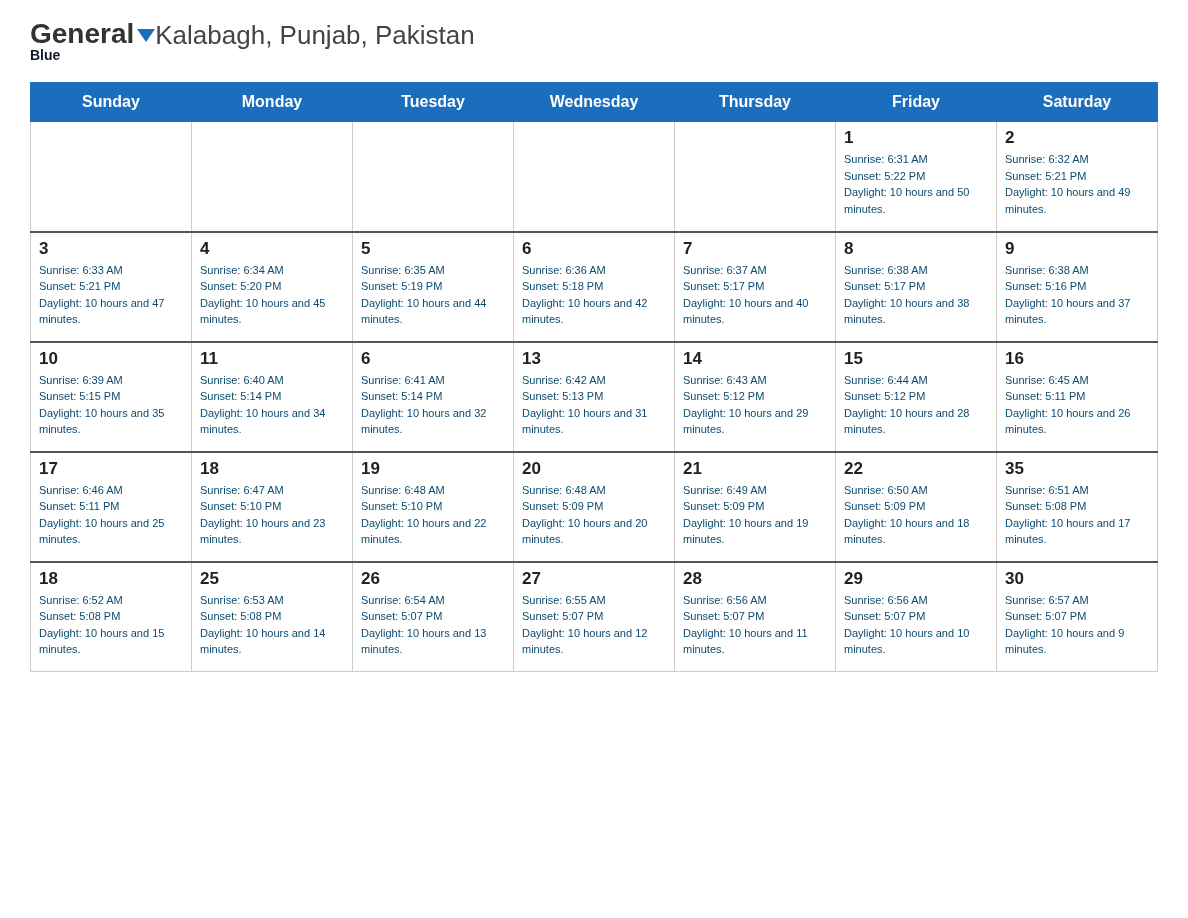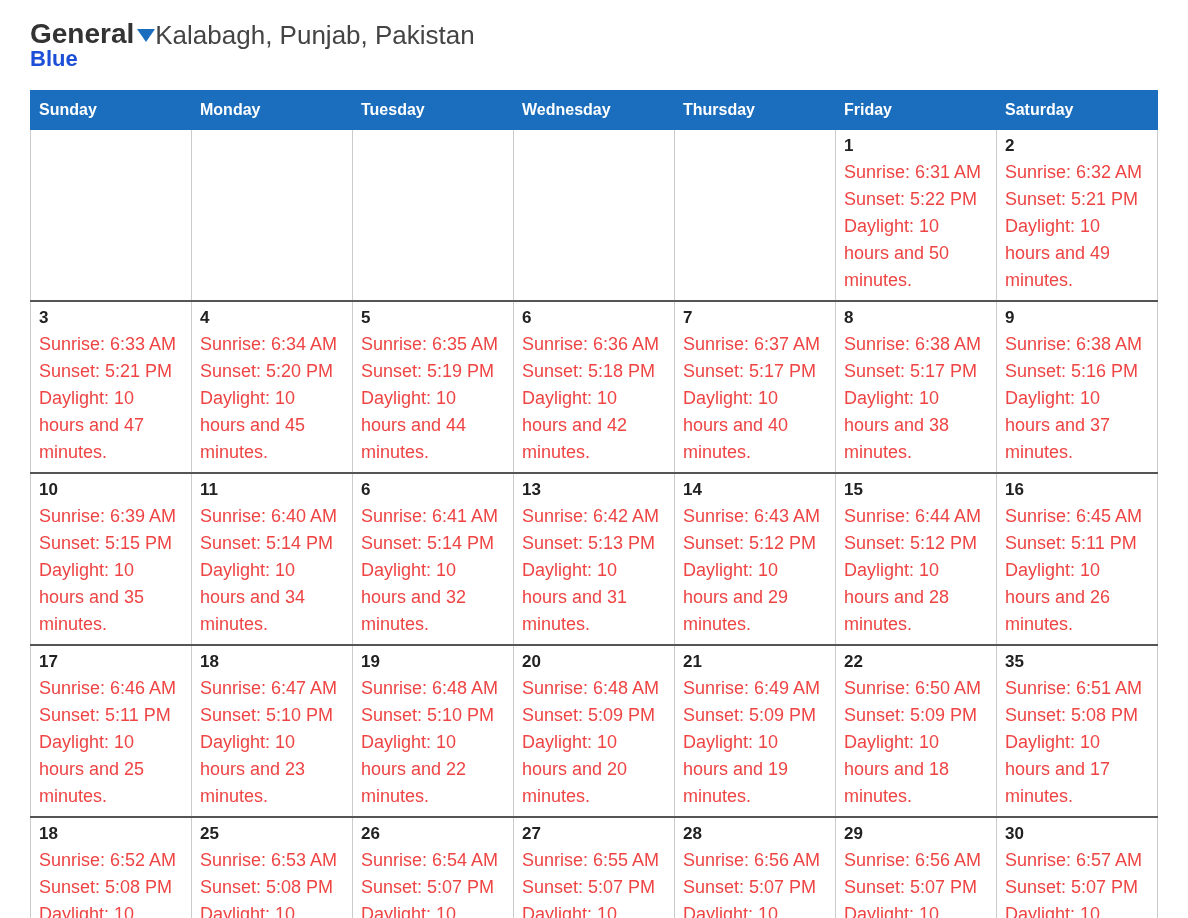--- a/index.html
+++ b/index.html
@@ -24,23 +24,23 @@
     .logo-general {
       font-size: 28px;
       font-weight: bold;
       color: #333;
       line-height: 1;
     }
     .logo-general span {
       color: #1a6ebd;
     }
     .logo-blue {
-      font-size: 22px;
-      font-weight: bold;
-      color: #1d4ed8;
+      font-size: 14px;
+      font-weight: bold;
+      color: #0f172a;
       line-height: 1;
     }
     .title-section {
       text-align: right;
     }
     .title-section h1 {
       font-size: 52px;
       font-weight: bold;
       color: #222;
       line-height: 1.1;
@@ -54,41 +54,41 @@
       width: 100%;
       border-collapse: collapse;
       border: 1px solid #aaa;
     }
     .calendar th {
       background-color: #1a6ebd;
       color: #fff;
       padding: 10px 8px;
       font-size: 16px;
       font-weight: bold;
-      text-align: left;
+      text-align: center;
       border: 1px solid #1a6ebd;
     }
     .calendar td {
       vertical-align: top;
       padding: 6px 8px;
       border: 1px solid #ccc;
       width: 14.28%;
       min-height: 110px;
       height: 110px;
     }
     .day-number {
       font-size: 17px;
       font-weight: bold;
       color: #222;
       display: block;
       margin-bottom: 3px;
     }
     .day-info {
-      font-size: 18px;
-      color: #ef4444;
+      font-size: 11px;
+      color: #0c4a6e;
       line-height: 1.5;
     }
     .empty-cell {
       background: #fff;
     }
     .row-separator td {
       border-top: 2px solid #555;
     }
   </style>
 </head>

